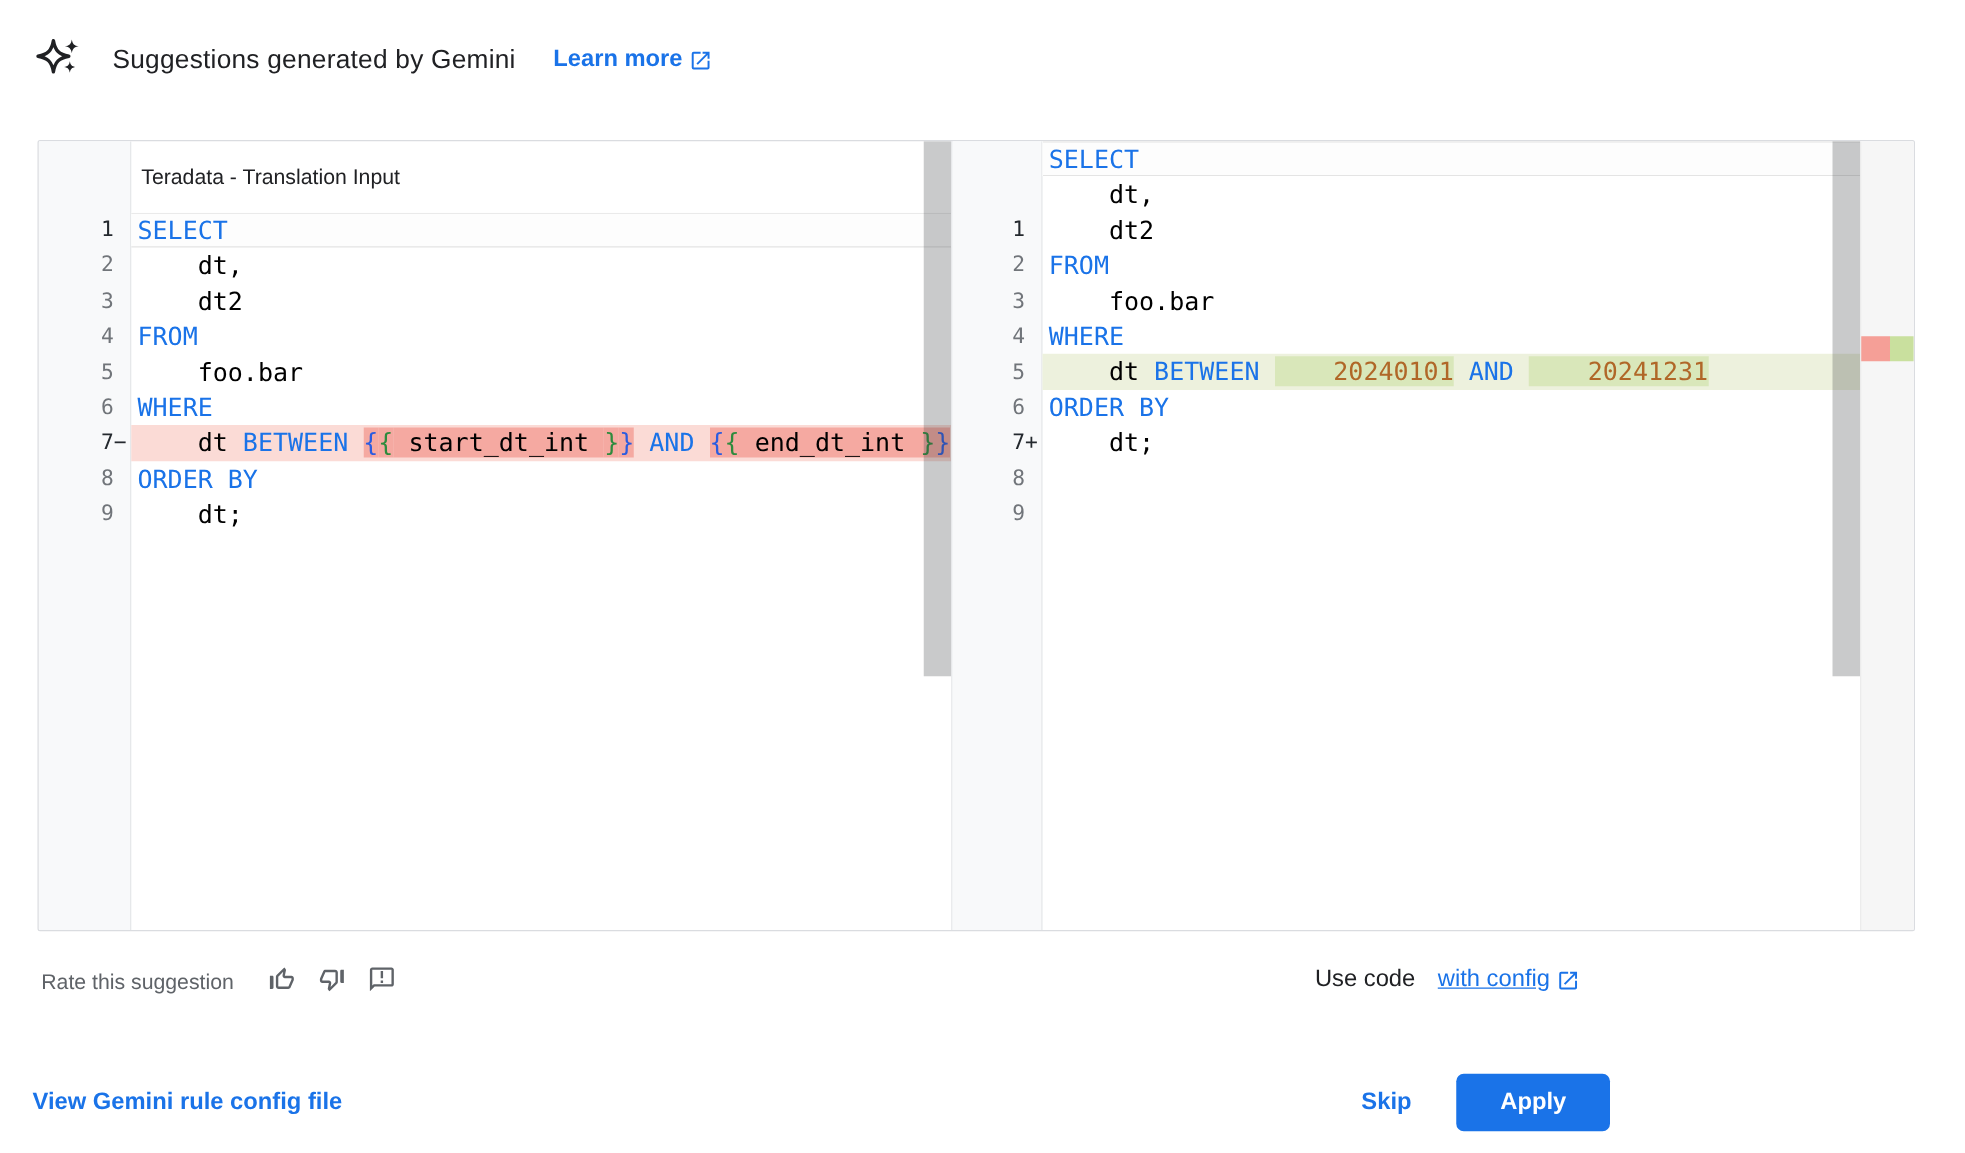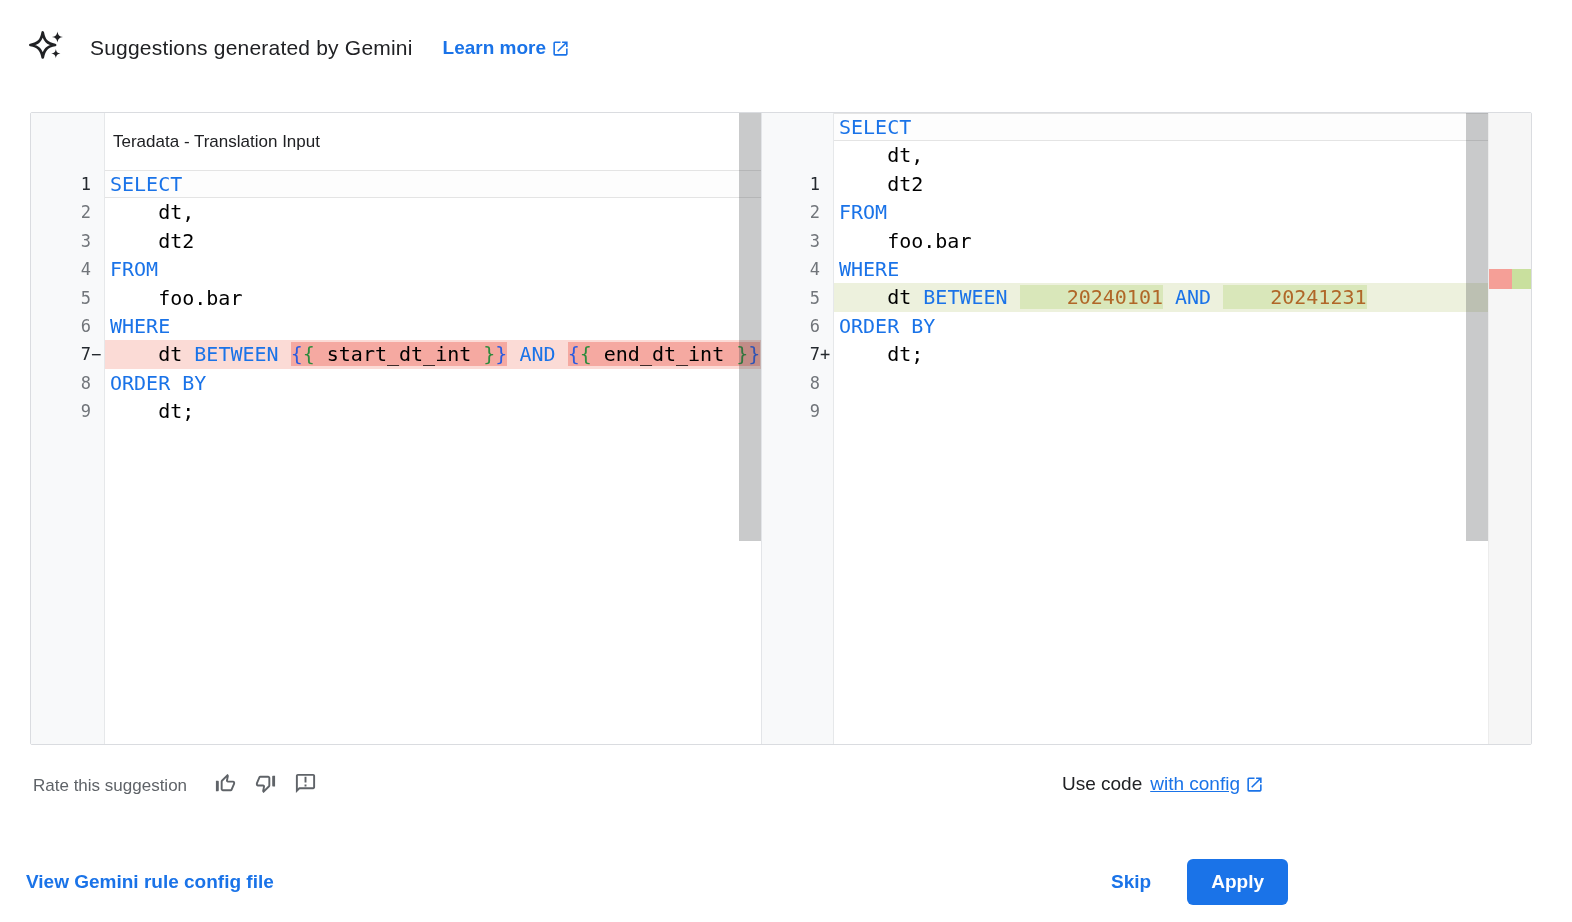--- a/index.html
+++ b/index.html
@@ -65,34 +65,34 @@
   .mark-added   { flex:1; height:100%; background:#c9e09e; }
 
   
   .feedback-row { position:absolute; left:33px; right:40px; top:762px; height:44px;
                   display:flex; align-items:center; justify-content:space-between; }
   .rate-group { display:flex; align-items:flex-end; }
   .rate-label { font-size:17px; color:#5f6368; margin-right:26px; }
   .icon-btn { width:24px; height:24px; margin-right:16px; background:none; border:none;
               cursor:pointer; color:#5f6368; padding:0; }
   .icon-btn svg { width:23px; height:23px; fill:#5f6368; }
-  .caution-group { font-size:19px; color:#202124; display:flex; align-items:center; gap:8px; }
+  .caution-group { font-size:19px; color:#202124; display:flex; align-items:center; gap:18px; }
   .caution-link { color:var(--accent); text-decoration:underline; cursor:pointer;
                   display:flex; align-items:center; gap:5px; }
 
   
   .actions-row { position:absolute; left:26px; right:16px; top:856px; height:52px;
                  display:flex; align-items:center; justify-content:space-between; }
   .config-link { color:var(--accent); font-size:19px; font-weight:bold; cursor:pointer; }
   .actions-right { display:flex; align-items:center; }
   .skip-btn { background:none; border:none; color:var(--accent); font-size:19px;
               font-weight:bold; cursor:pointer; margin-right:36px;
               font-family:"Liberation Sans", sans-serif; }
   .apply-btn { background:var(--accent); border:none; color:#fff; font-size:19px;
-               font-weight:bold; border-radius:6px; padding:12px 24px; cursor:pointer;
+               font-weight:bold; border-radius:6px; padding:12px 35px; cursor:pointer;
                font-family:"Liberation Sans", sans-serif; }
 </style>
 </head>
 <body>
 
 <div class="app">
 
   <div class="top-header">
     <svg class="sparkle" viewBox="0 0 24 24">
       <path d="M9.3 2.2 C10.2 7.3 12.1 9.2 17.1 10.1 C12.1 11 10.2 12.9 9.3 18 C8.4 12.9 6.5 11 1.5 10.1 C6.5 9.2 8.4 7.3 9.3 2.2 Z" fill="none" stroke="#202124" stroke-width="1.7" stroke-linejoin="round"></path>

